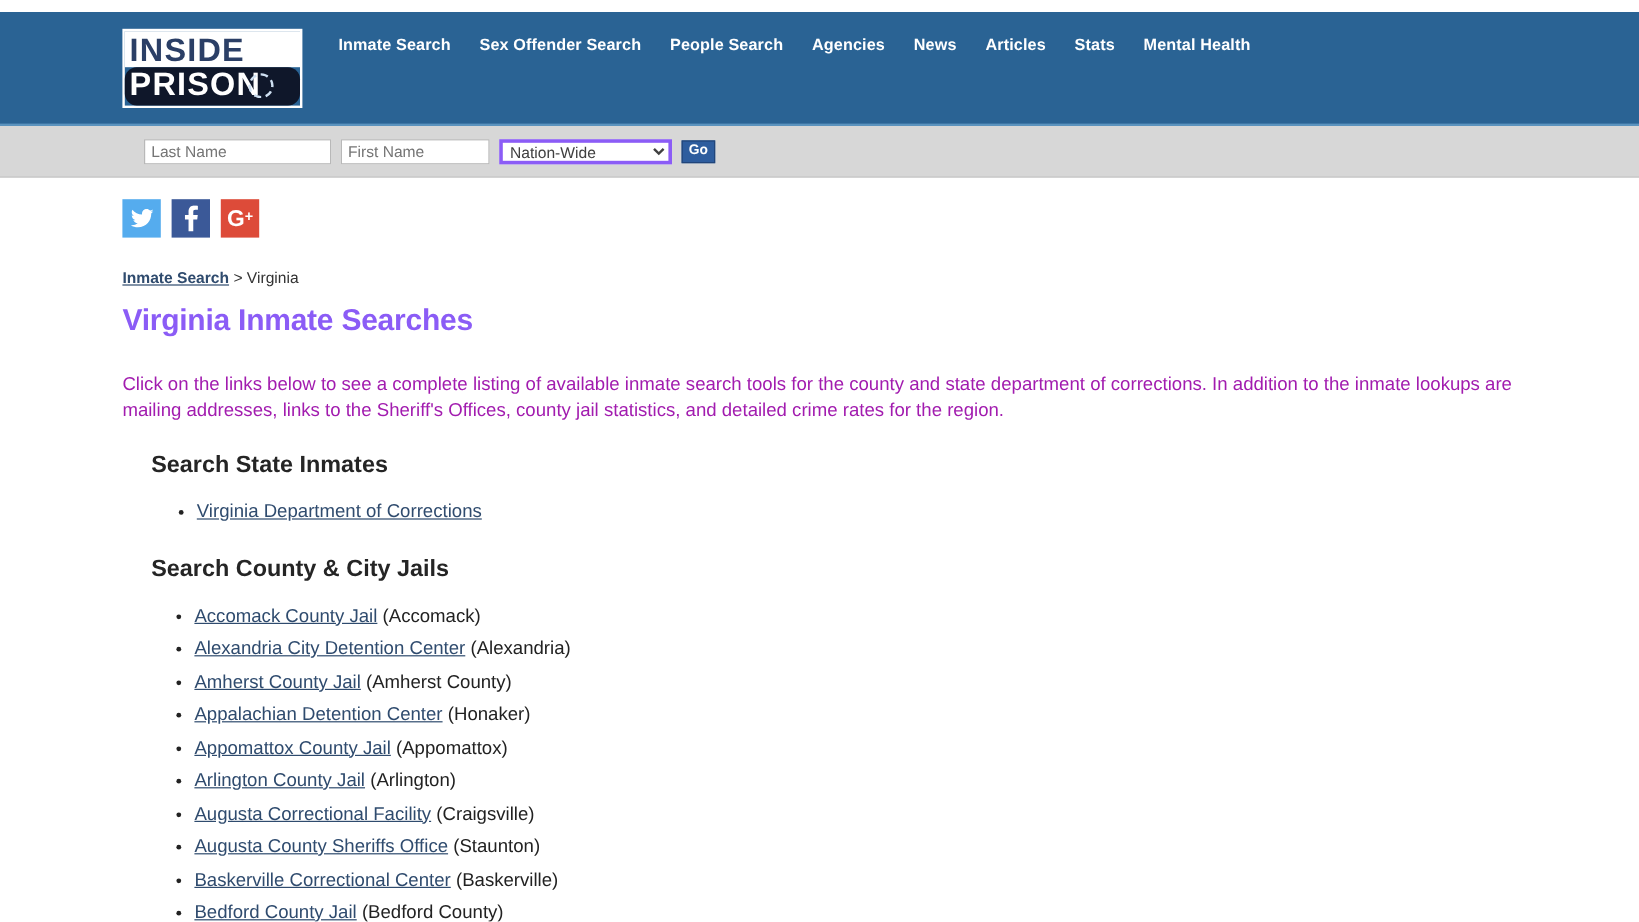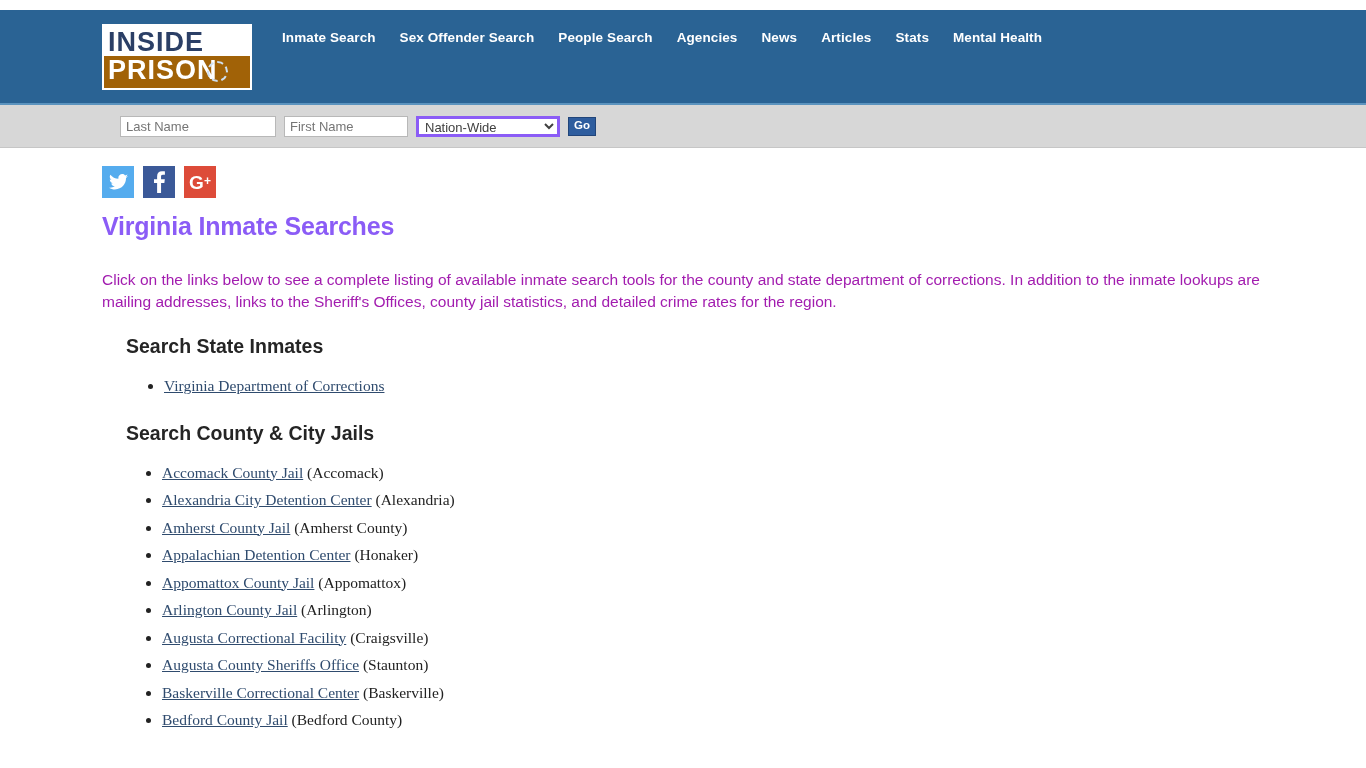--- a/index.html
+++ b/index.html
@@ -48,23 +48,24 @@
   .logo-top-text {
     font-family: "Liberation Sans", sans-serif;
     font-weight: bold;
     font-size: 27px;
     letter-spacing: 1px;
     color: #2b3f66;
     line-height: 1.05;
     display: block;
   }
   .logo-bottom {
-    background: #a16207;
+    background: #0f172a;
     padding: 0 4px 2px 4px;
     position: relative;
+    border-radius: 10px;
   }
   .logo-bottom-text {
     font-family: "Liberation Sans", sans-serif;
     font-weight: bold;
     font-size: 27px;
     letter-spacing: 1px;
     color: #ffffff;
     line-height: 1.1;
     display: block;
   }
@@ -216,21 +217,20 @@
     margin: 22px 0 0 24px;
     font-size: 19.5px;
     font-weight: bold;
     color: #252525;
   }
 
   ul.link-list {
     margin: 14px 0 0 0;
     padding-left: 60px;
     list-style-type: disc;
-    font-family: Liberation Serif, serif;
   }
   ul.link-list.state-list {
     padding-left: 62px;
   }
   ul.link-list li {
     font-size: 15.5px;
     line-height: 27.5px;
     color: #222222;
   }
   ul.link-list li a {
@@ -297,20 +297,25 @@
         <svg width="11" height="22" viewBox="0 0 12 24" aria-hidden="true">
           <path fill="#ffffff" d="M7.7 24V13.1h3.6l.5-4.2H7.7V6.2c0-1.2.3-2 2-2h2.2V.5C11.5.4 10.2.3 8.7.3 5.5.3 3.4 2.2 3.4 5.8v3.1H0v4.2h3.4V24h4.3z"></path>
         </svg>
       </span>
     </a>
     <a class="social-icon social-google" href="#">
       <span class="gplus-text">G<sup>+</sup></span>
     </a>
   </div>
 
+  <div class="breadcrumb">
+    <a href="#">Inmate Search</a>
+    <span class="sep">&gt;</span>
+    <span>Virginia</span>
+  </div>
 
   <h1 class="page-title">Virginia Inmate Searches</h1>
 
   <p class="intro">Click on the links below to see a complete listing of available inmate search tools for the county and state department of corrections. In addition to the inmate lookups are mailing addresses, links to the Sheriff's Offices, county jail statistics, and detailed crime rates for the region.</p>
 
   <h2 class="section-heading">Search State Inmates</h2>
   <ul class="link-list state-list">
     <li>
       <a href="#">Virginia Department of Corrections</a>
     </li>

